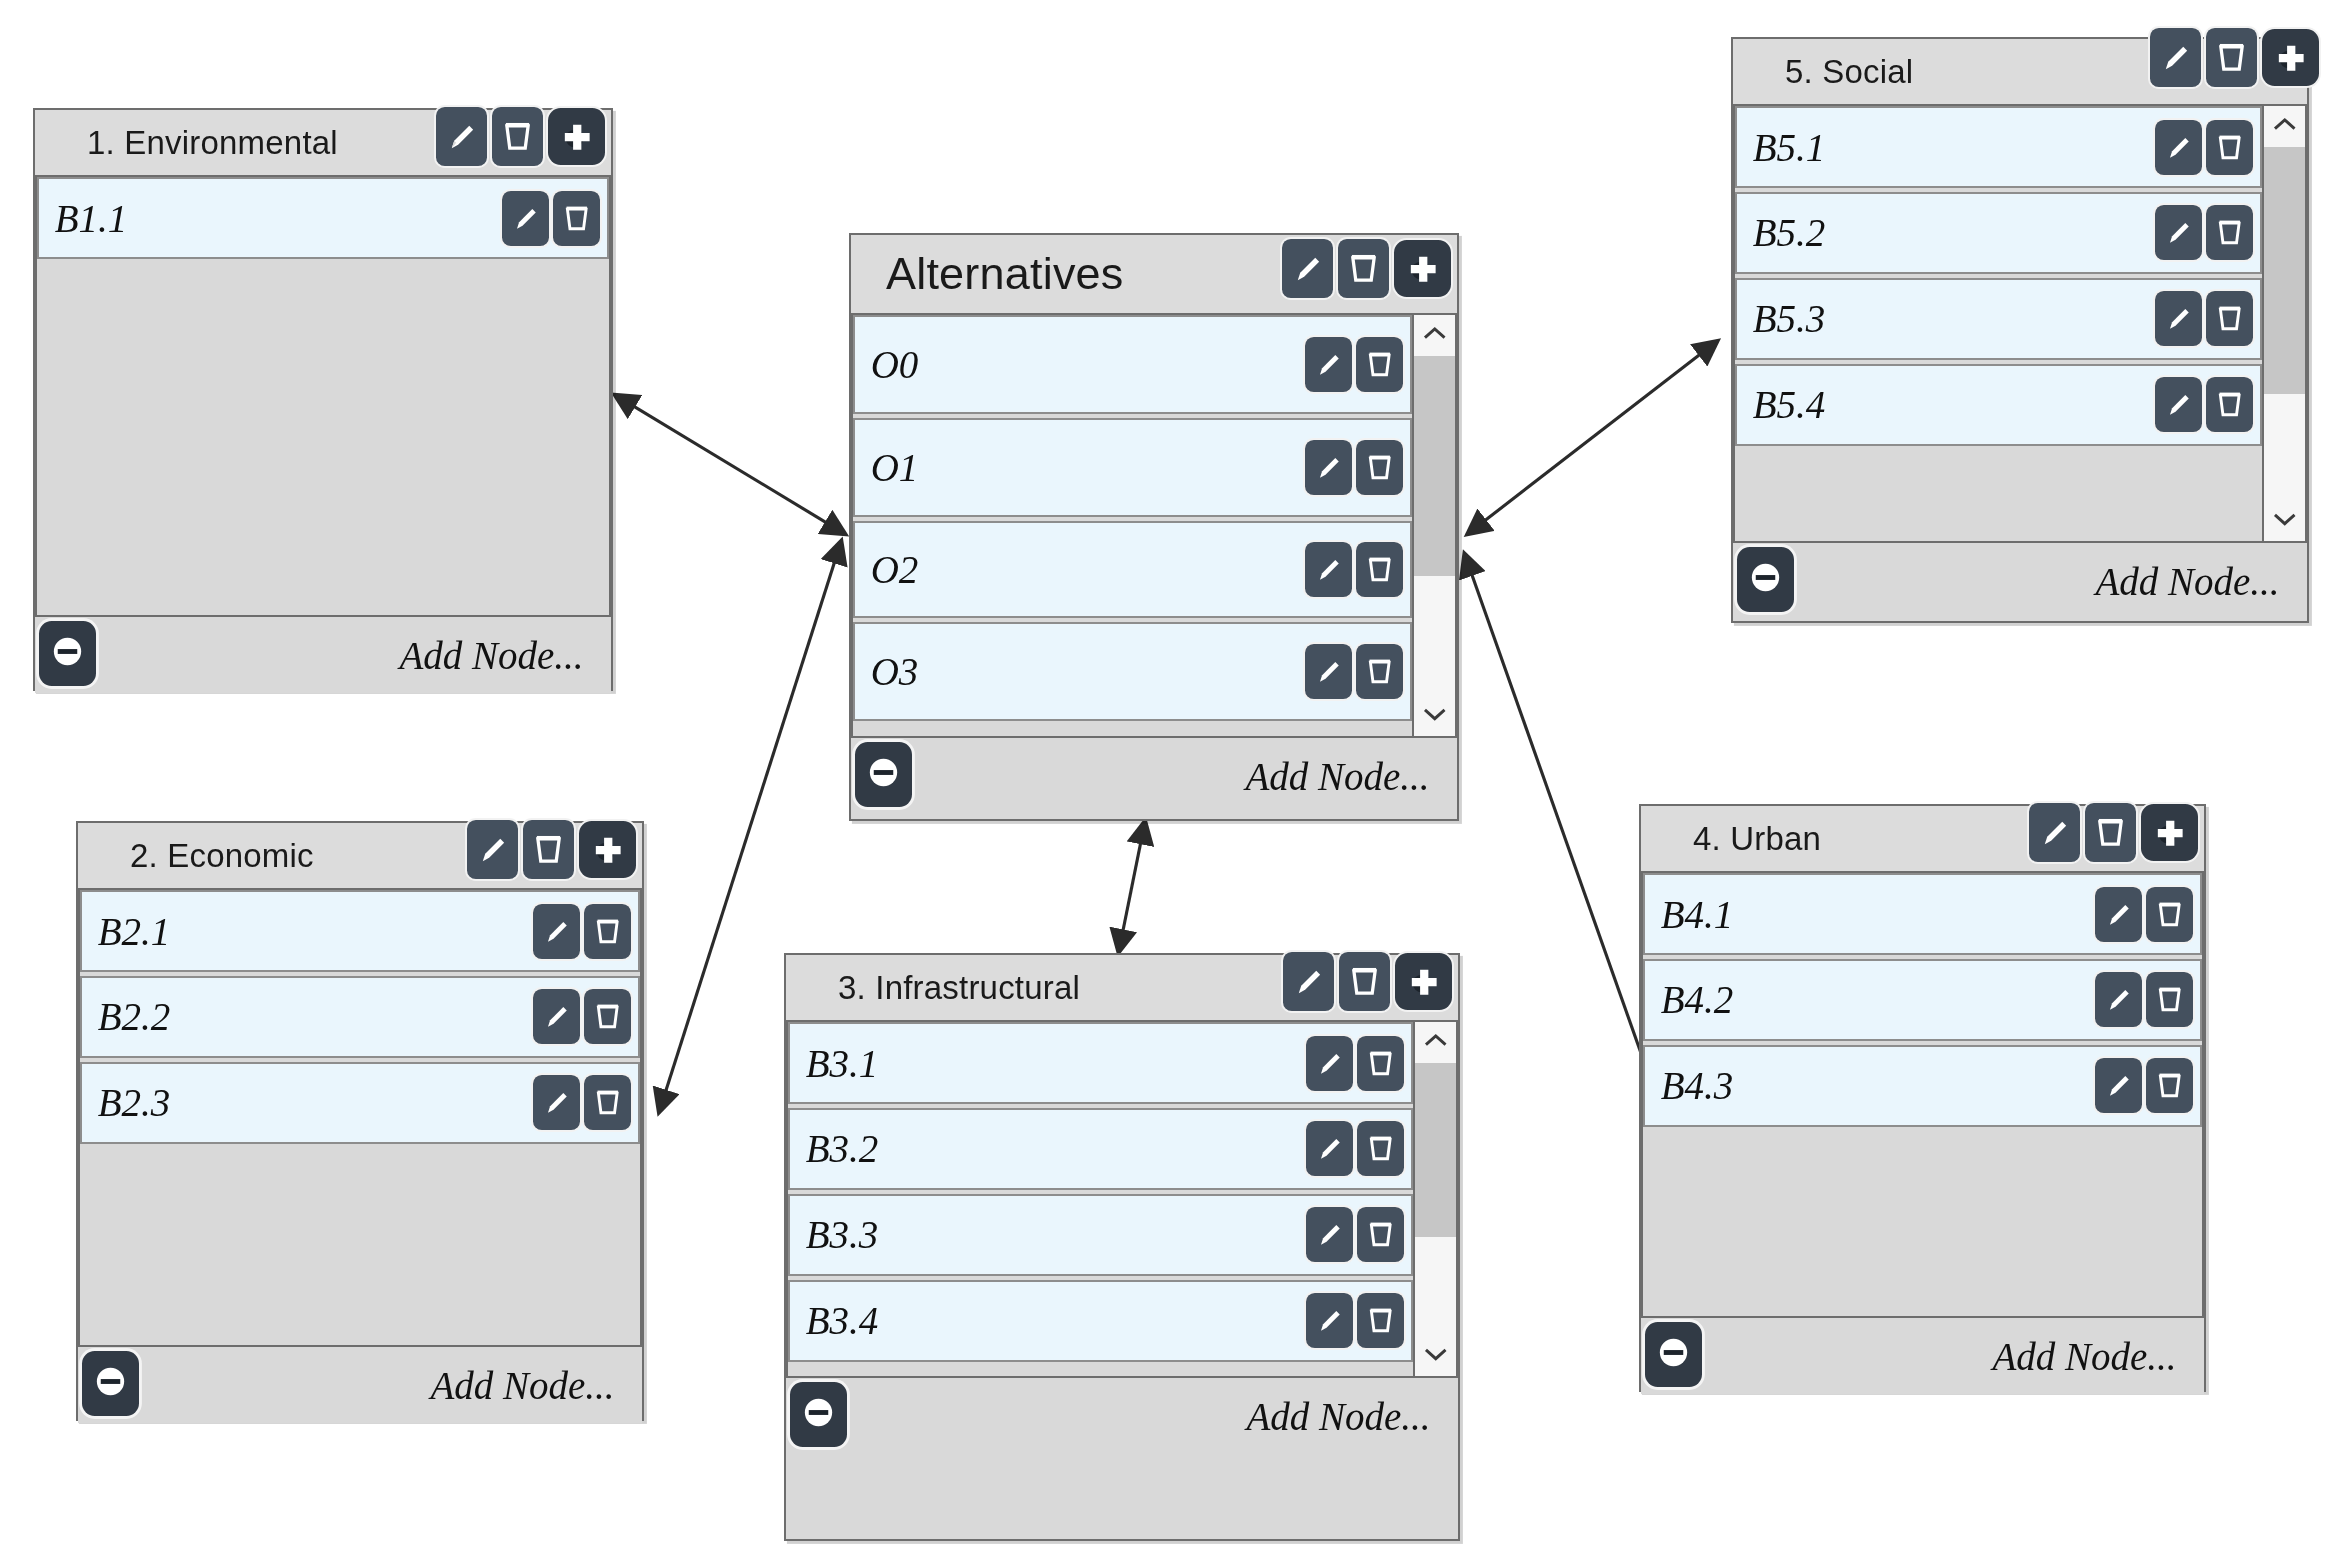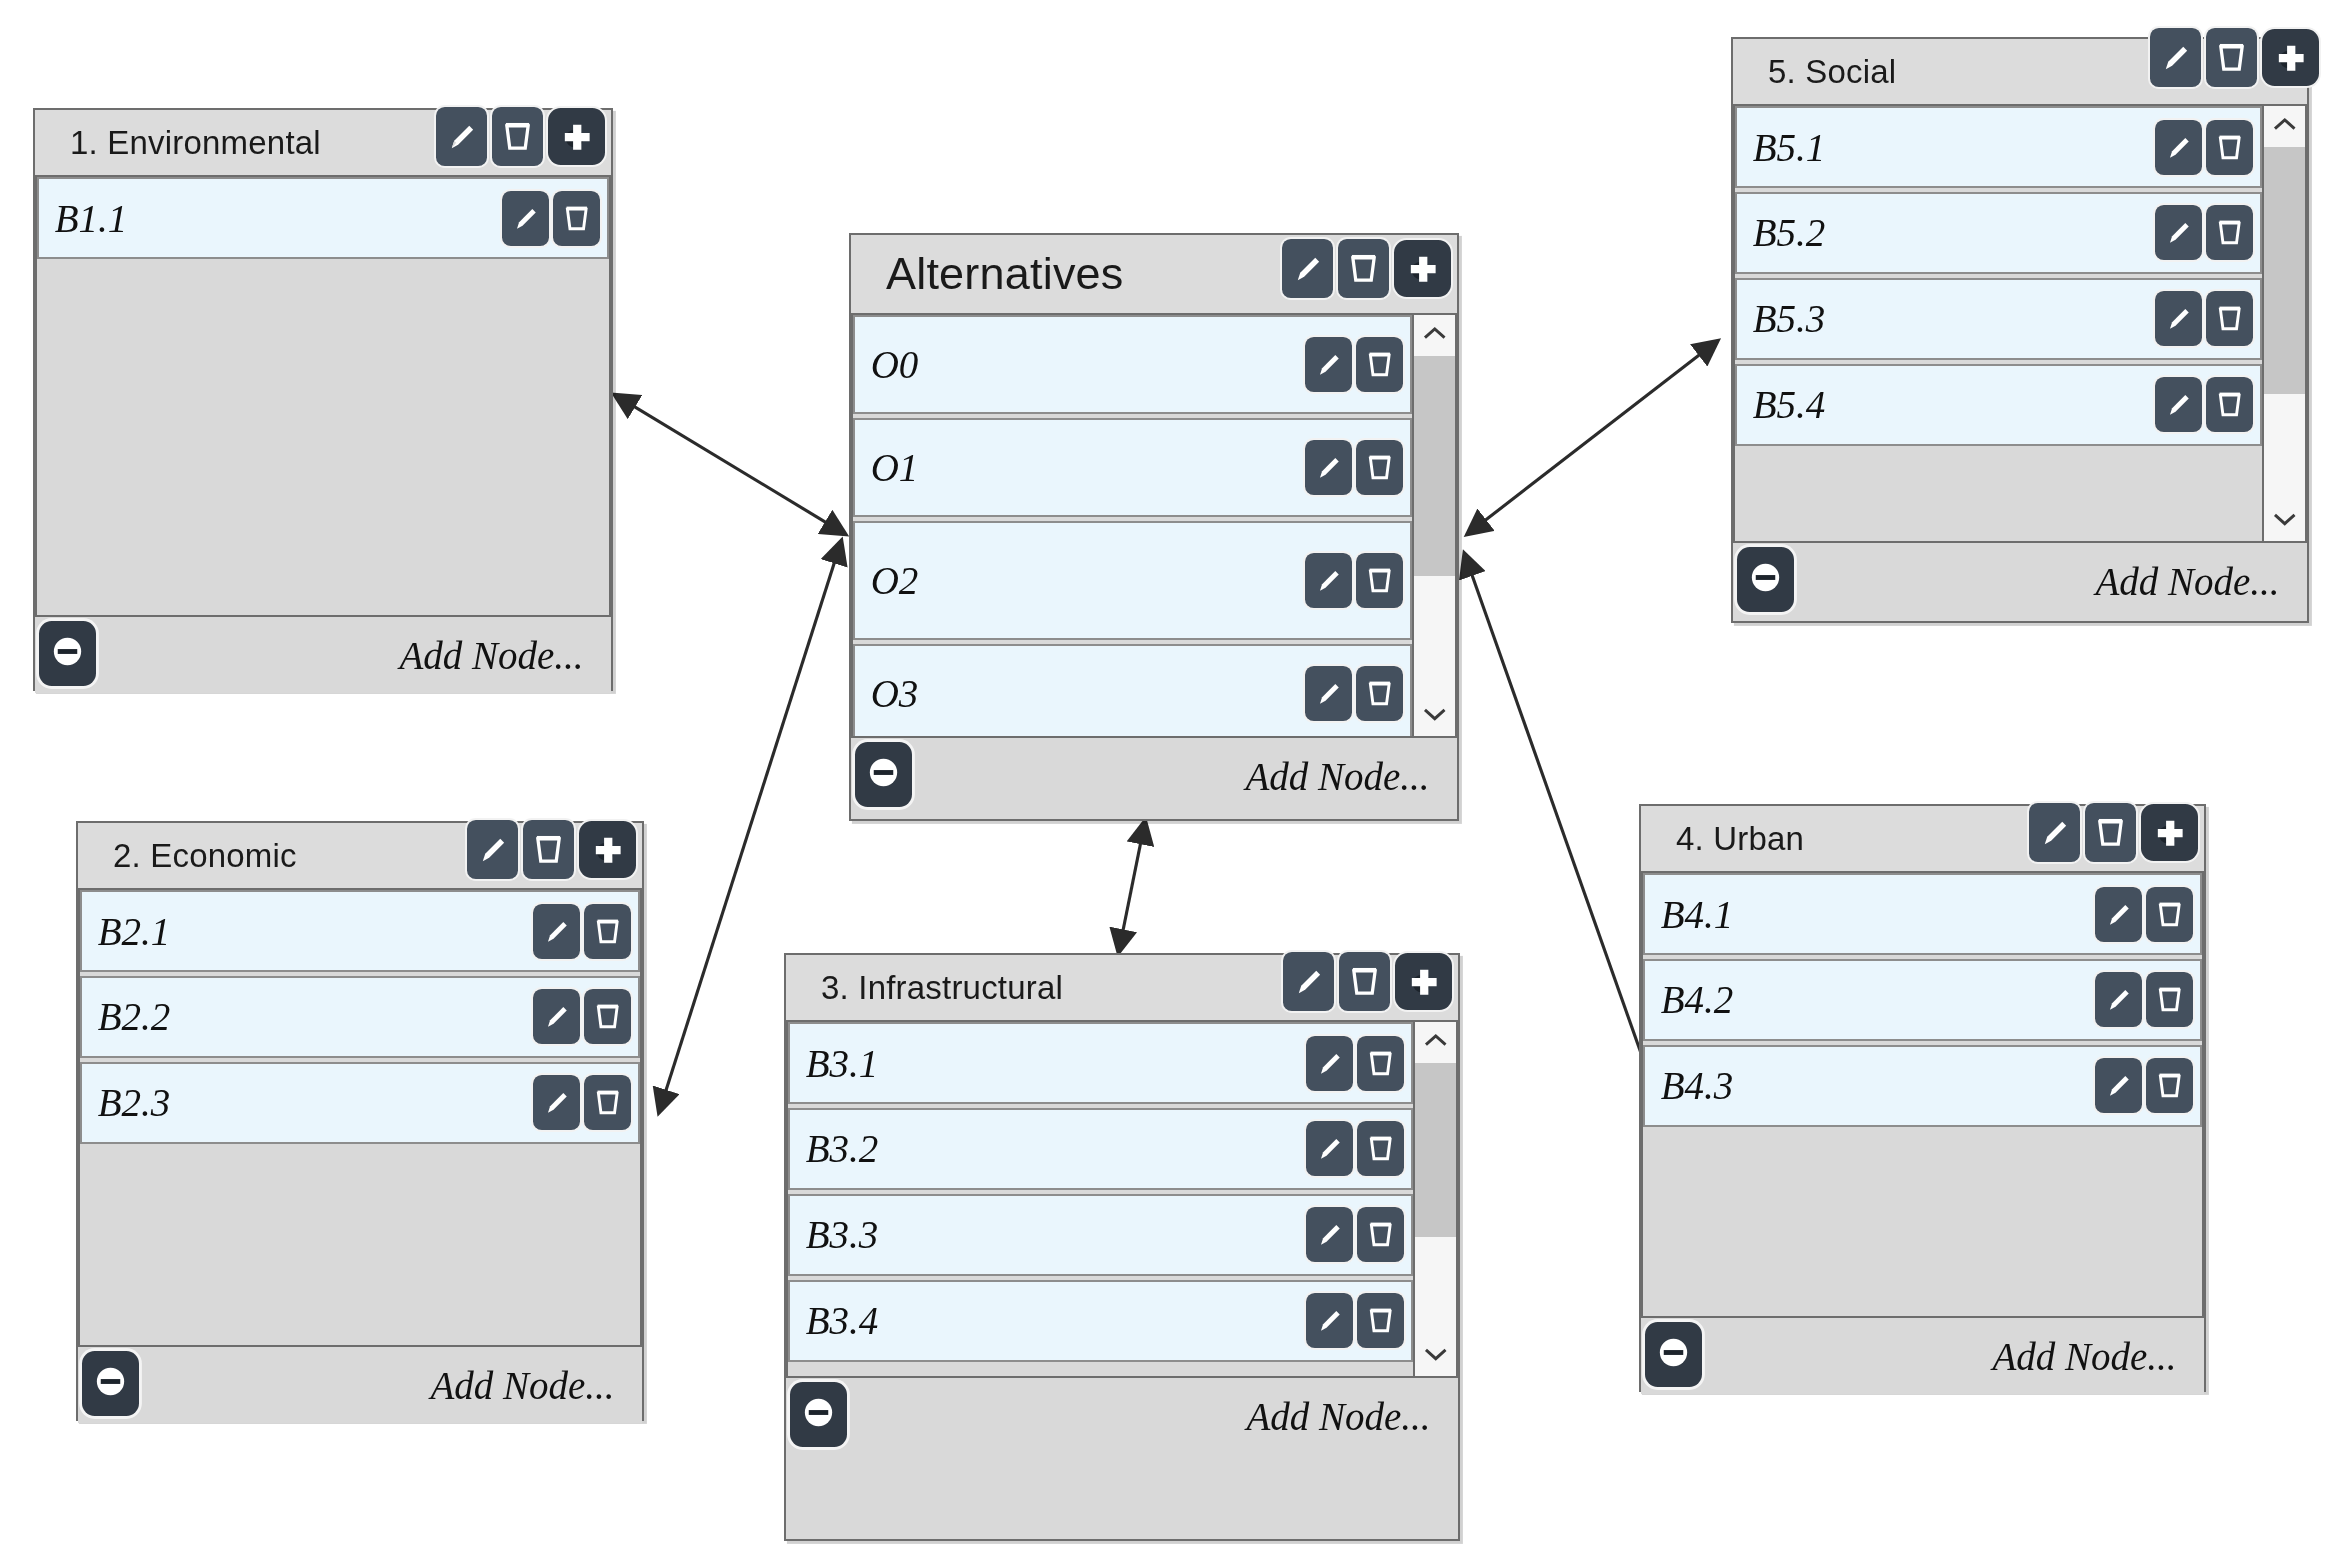--- a/index.html
+++ b/index.html
@@ -40,21 +40,21 @@
 
   .panel-header {
     position: relative;
     height: 65px;
     background: #dcdcdc;
     display: flex;
     align-items: center;
   }
   .panel-title {
     flex: 1;
-    padding-left: 35px;
+    padding-left: 52px;
     font-size: 33px;
     color: #1a1a1a;
     letter-spacing: 0.2px;
     white-space: nowrap;
     font-family: "Liberation Sans", sans-serif;
   }
   .panel.alternatives .panel-title {
     font-size: 45px;
     padding-left: 35px;
   }
@@ -850,21 +850,21 @@
             <span class="ibtn">
                 <span>
                   <svg width="25.5" height="33" viewBox="0 0 30 38">
                     <path d="M4 8 L26 8 L23 31 L7 31 Z" fill="none" stroke="#ffffff" stroke-width="3.4"></path>
                     <rect x="3" y="5" width="24" height="3.6" fill="#ffffff"></rect>
                   </svg>
                 </span>
               </span>
           </span>
         </div>
-        <div class="node-row" style="height:119px;">
+        <div class="node-row" style="height:97px;">
           <span class="node-label">O2</span>
           <span class="row-actions">
             <span class="ibtn">
                 <span>
                   <svg width="29" height="33" viewBox="0 0 34 38">
                     <path d="M7 31 L9.5 23.5 L25 8 L29 12 L13.5 27.5 Z" fill="#ffffff"></path>
                   </svg>
                 </span>
               </span>
             <span class="ibtn">

